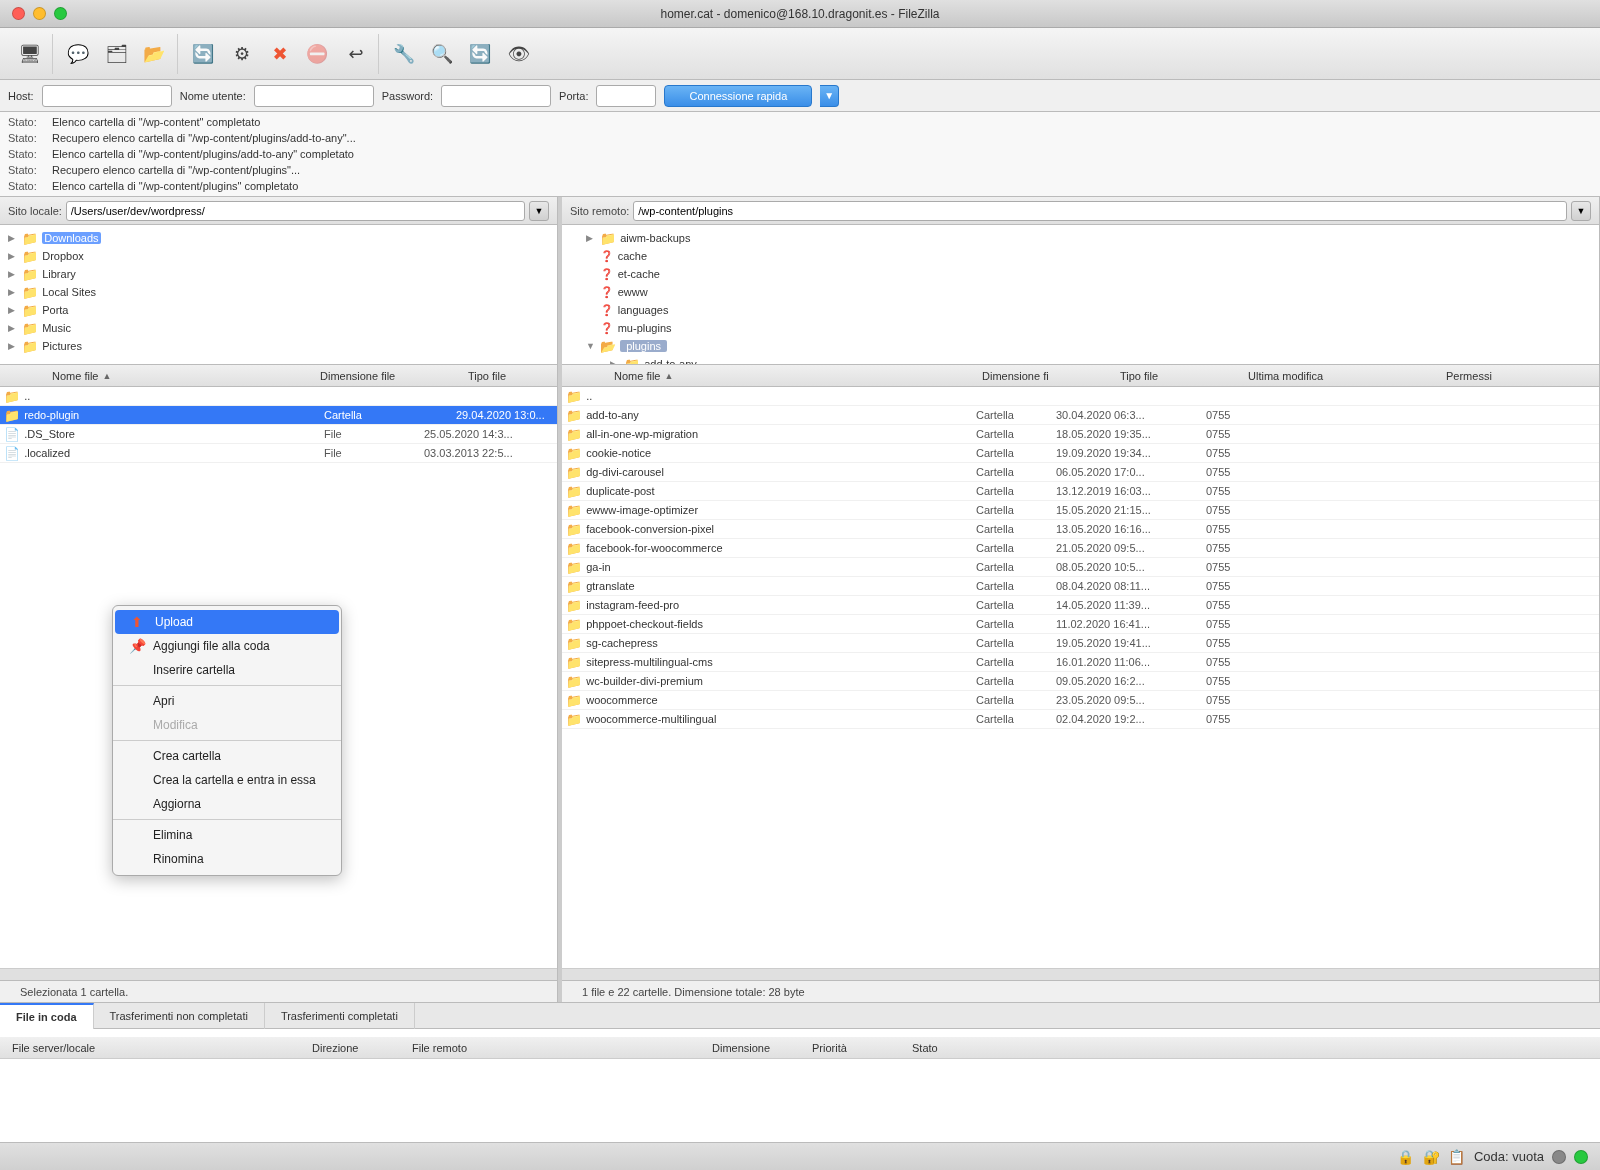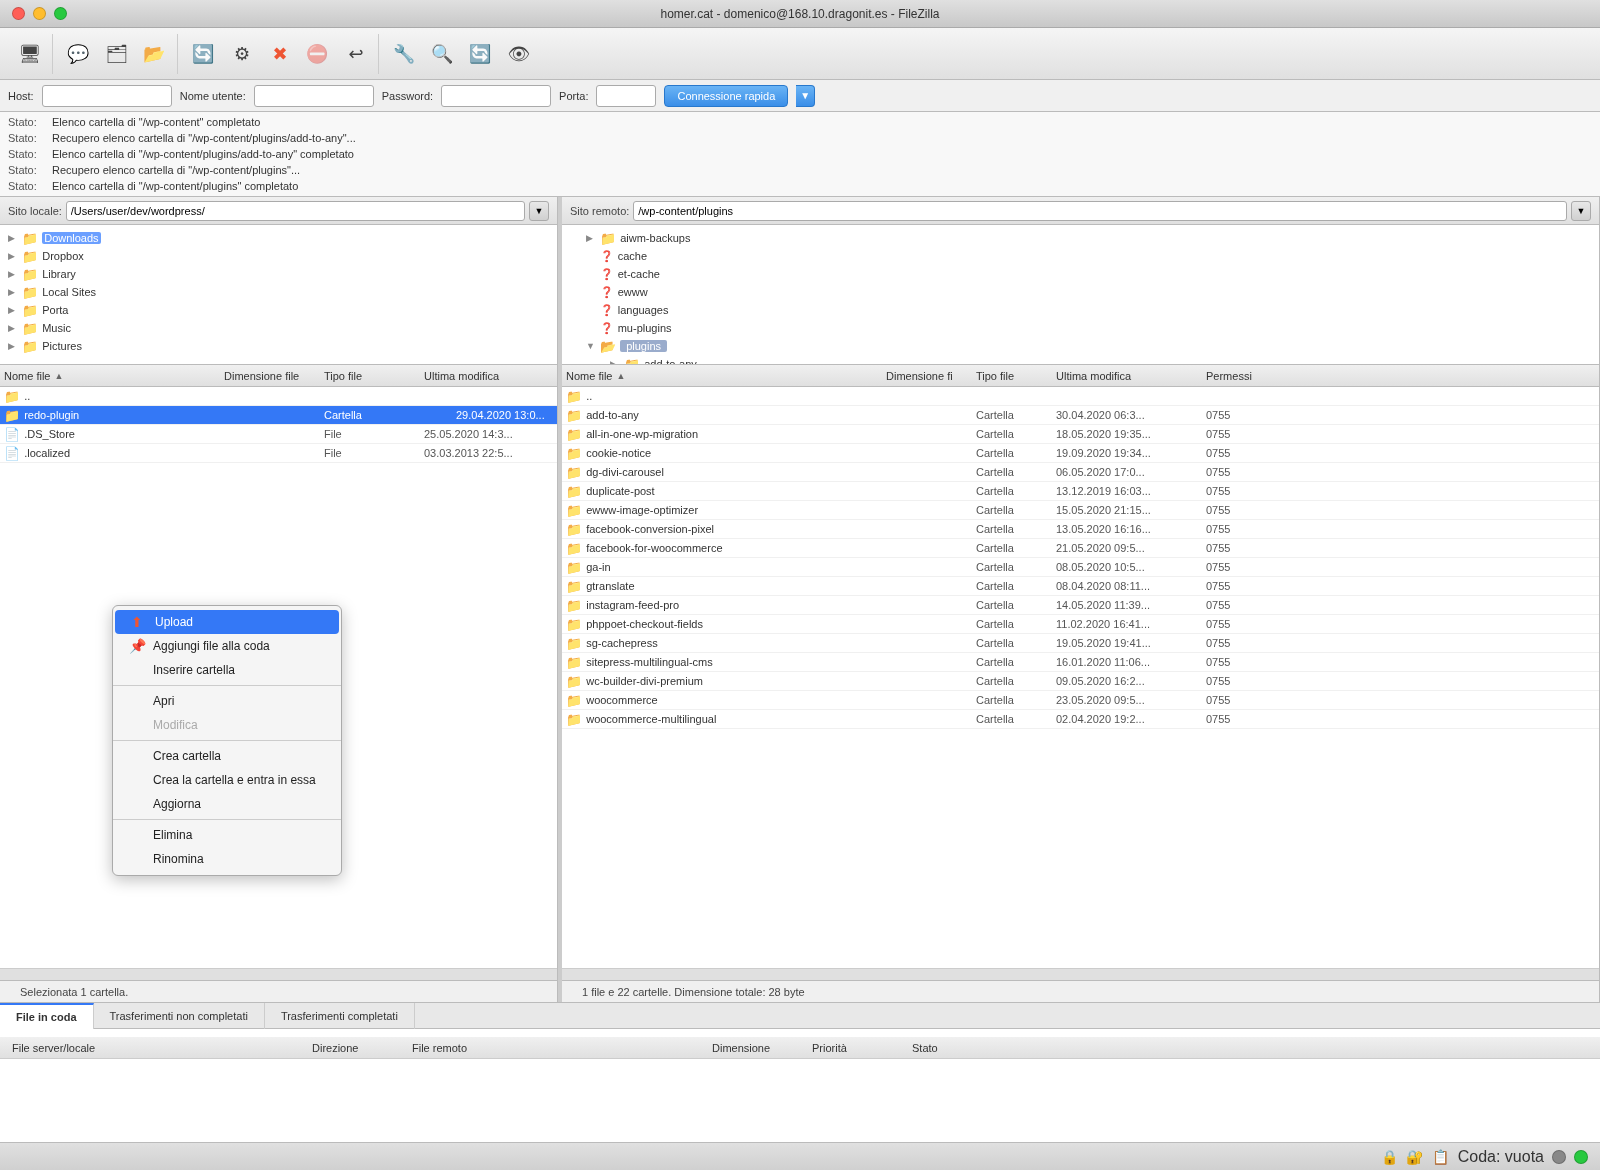--- a/index.html
+++ b/index.html
@@ -97,21 +97,21 @@
     .conn-input-host { width: 130px; }
     .conn-input-user { width: 120px; }
     .conn-input-pass { width: 110px; }
     .conn-input-port { width: 60px; }
     .conn-btn {
       height: 22px;
       background: linear-gradient(180deg, #6ab4f5 0%, #3a8ee8 100%);
       color: white;
       border: 1px solid #2878cc;
       border-radius: 4px;
-      padding: 0 12px;
+      padding: 0 24px;
       font-size: 11px;
       cursor: pointer;
       font-weight: 500;
     }
     .conn-btn-arrow {
       height: 22px;
       background: linear-gradient(180deg, #6ab4f5 0%, #3a8ee8 100%);
       color: white;
       border: 1px solid #2878cc;
       border-left: none;
@@ -224,20 +224,21 @@
     .col-header {
       display: flex;
       align-items: center;
       gap: 4px;
       font-size: 11px;
       color: #333;
       font-weight: 500;
       cursor: pointer;
       white-space: nowrap;
       overflow: hidden;
+      margin-left: 48px;
     }
     .col-sort-arrow { font-size: 9px; color: #666; }
 
     
     .file-list {
       flex: 1;
       overflow-y: auto;
       background: white;
     }
     .file-row {
@@ -367,21 +368,21 @@
       height: 28px;
       background: linear-gradient(180deg, #e0e0e0 0%, #d0d0d0 100%);
       border-top: 1px solid #bbb;
       display: flex;
       align-items: center;
       justify-content: flex-end;
       padding: 0 12px;
       gap: 8px;
     }
     .status-icon { font-size: 14px; color: #555; }
-    .status-queue-text { font-size: 16px; color: #333; }
+    .status-queue-text { font-size: 13px; color: #333; }
     .status-dot-green {
       width: 14px; height: 14px;
       border-radius: 50%;
       background: #28c940;
       border: 1px solid rgba(0,0,0,0.2);
     }
     .status-dot-gray {
       width: 14px; height: 14px;
       border-radius: 50%;
       background: #888;

